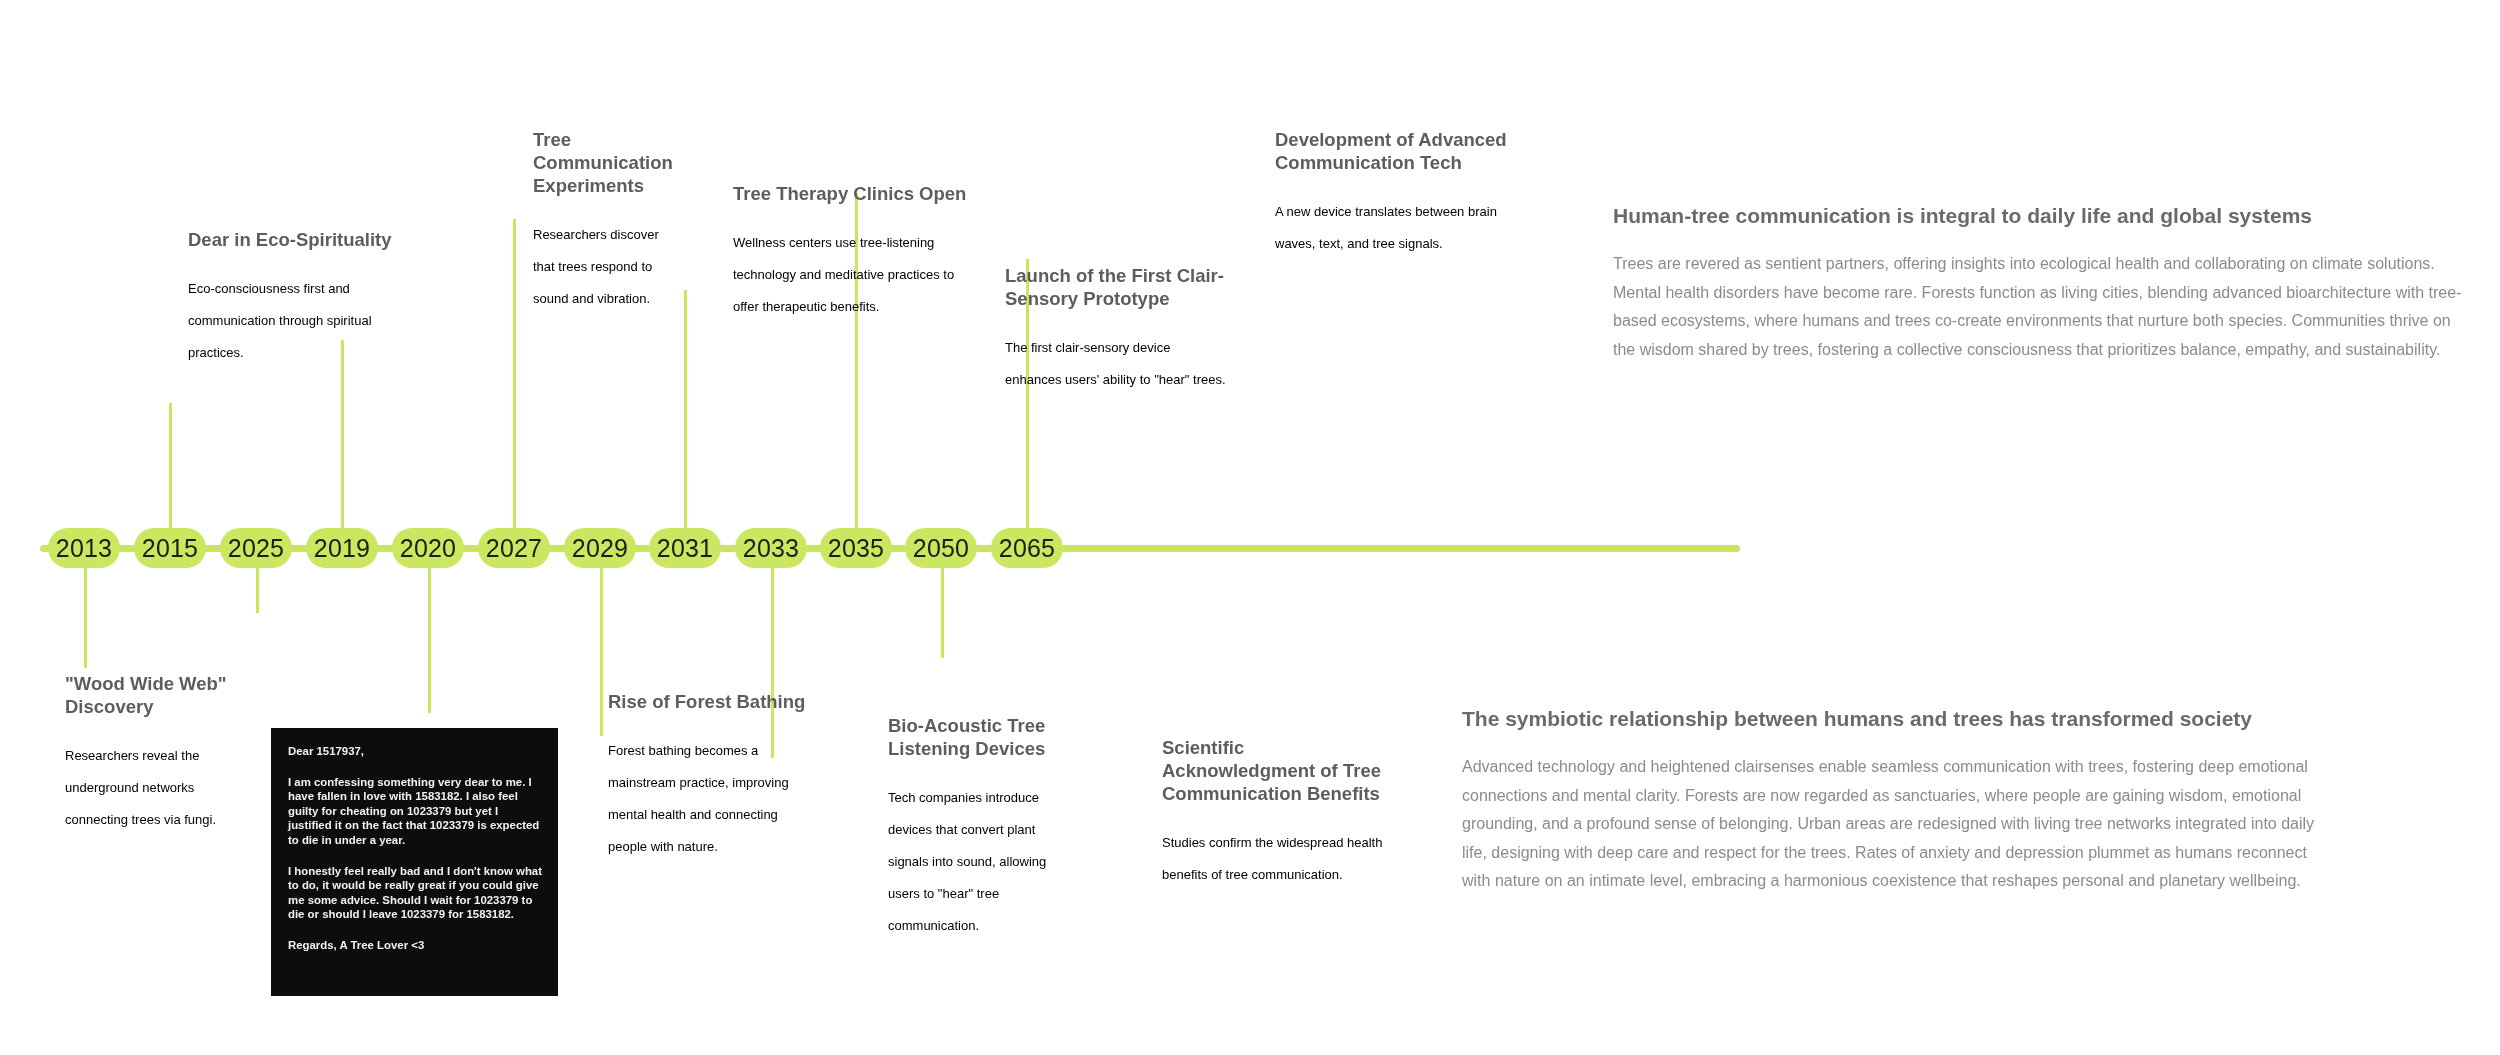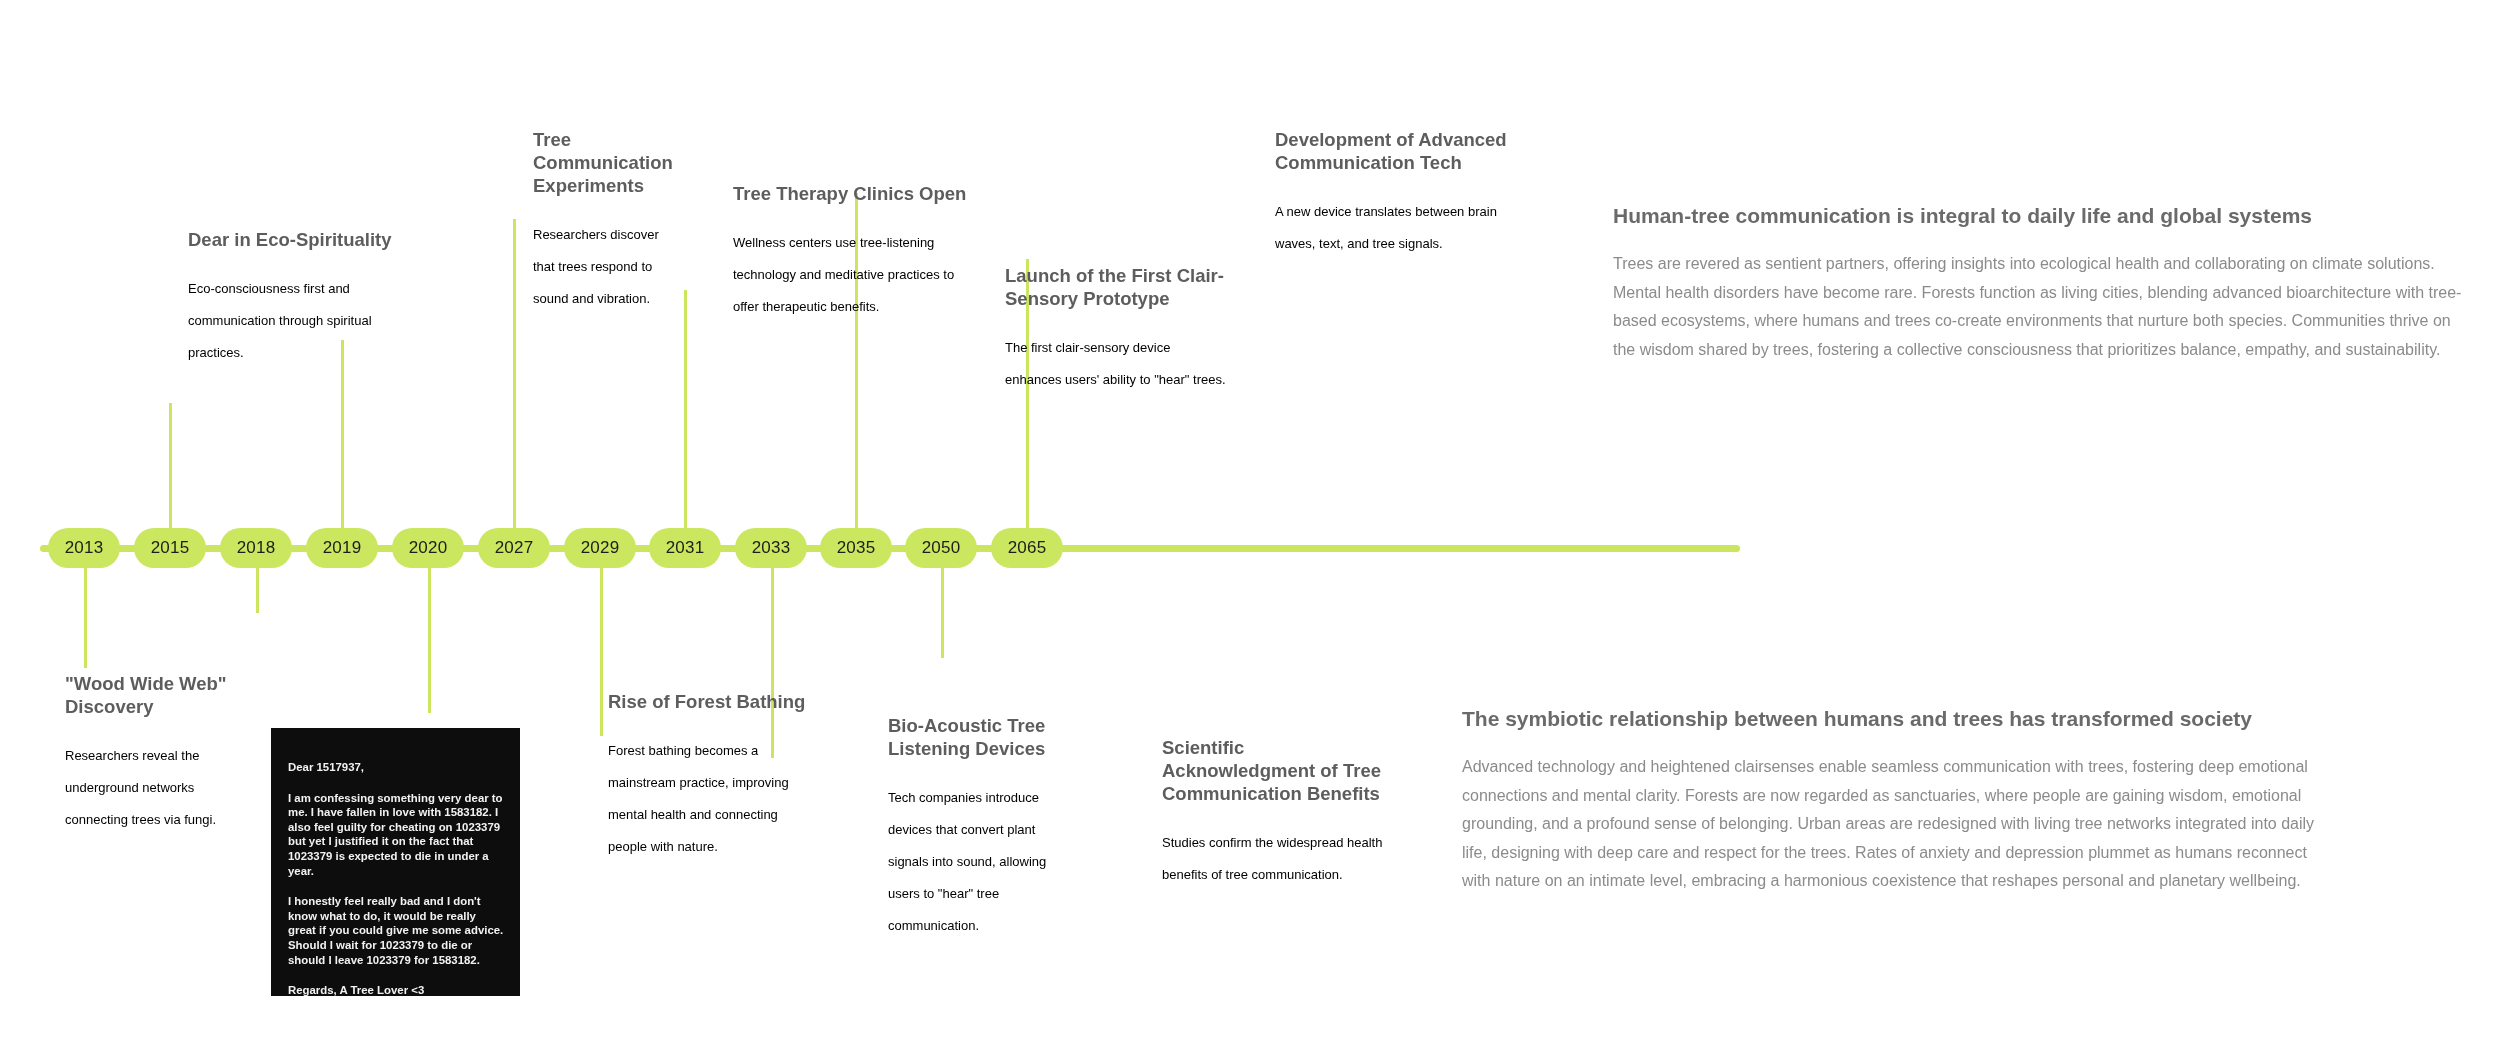--- a/index.html
+++ b/index.html
@@ -35,21 +35,21 @@
   .pill {
     position: absolute;
     top: 528px;
     height: 40px;
     background: #cbe75f;
     border-radius: 22px;
     display: flex;
     align-items: center;
     justify-content: center;
     color: #1d1d1b;
-    font-size: 17px;
+    font-size: 25px;
     letter-spacing: .2px;
     font-family: "Liberation Sans", sans-serif;
   }
 
   .stem {
     position: absolute;
     width: 3px;
     background: #cbe55f;
   }
 
@@ -87,25 +87,25 @@
     line-height: 28.5px;
     color: #8b8b8b;
     margin: 0;
   }
 
   
   .email-card {
     position: absolute;
     left: 271px;
     top: 728px;
-    width: 249px;
+    width: 287px;
     height: 268px;
     background: #0d0d0d;
     box-sizing: border-box;
-    padding: 32px 16px 10px 17px;
+    padding: 16px 16px 10px 17px;
     overflow: hidden;
   }
   .email-card p {
     margin: 0 0 16px 0;
     color: #f2f2f2;
     font-size: 11.4px;
     line-height: 14.6px;
     font-family: "Liberation Sans", sans-serif;
     font-weight: bold;
   }
@@ -118,21 +118,21 @@
 
   <div class="axis-line"></div>
 
   <div class="pill" style="left:48px;width:72px;">
     <span>2013</span>
   </div>
   <div class="pill" style="left:134px;width:72px;">
     <span>2015</span>
   </div>
   <div class="pill" style="left:220px;width:72px;">
-    <span>2018</span>
+    <span>2025</span>
   </div>
   <div class="pill" style="left:306px;width:72px;">
     <span>2019</span>
   </div>
   <div class="pill" style="left:392px;width:72px;">
     <span>2020</span>
   </div>
   <div class="pill" style="left:478px;width:72px;">
     <span>2027</span>
   </div>

